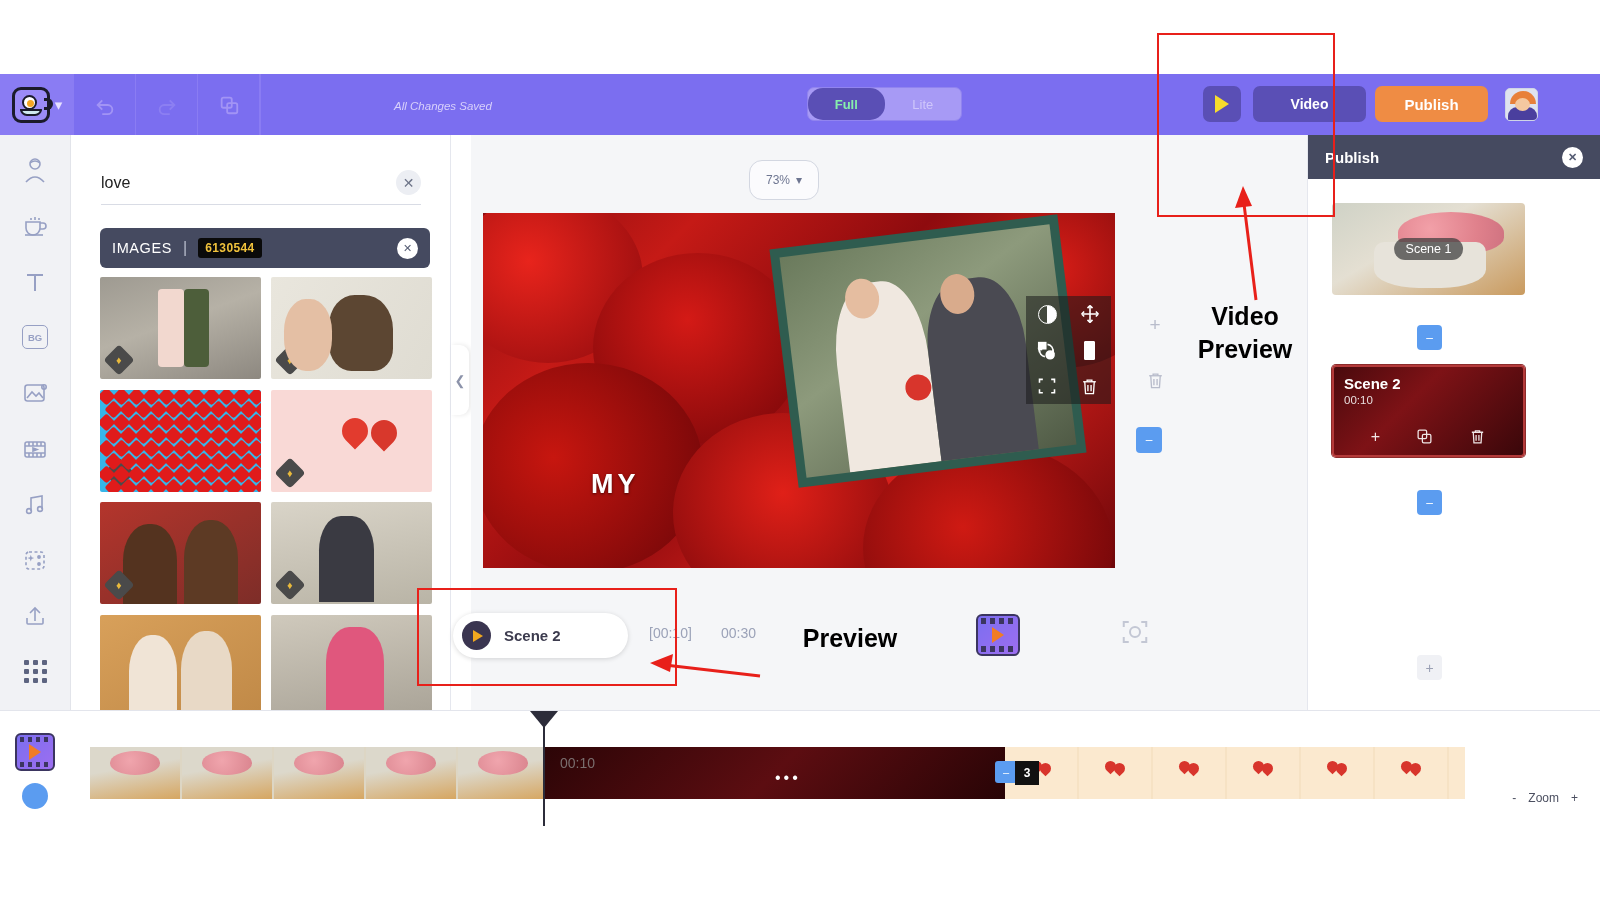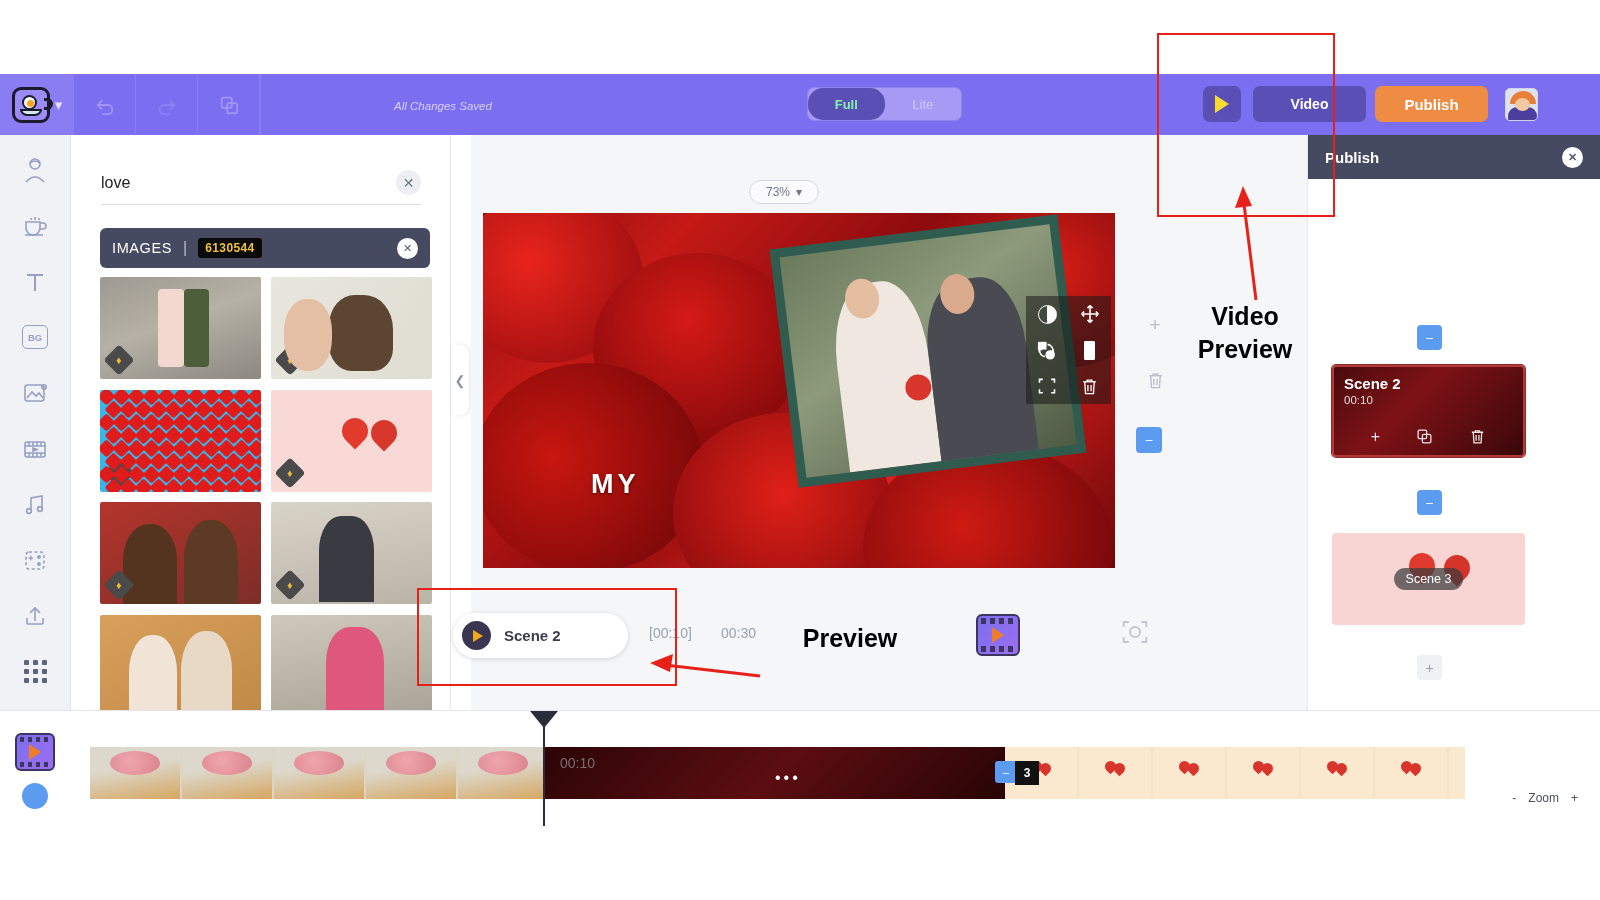--- a/index.html
+++ b/index.html
@@ -178,24 +178,24 @@
     display:flex; align-items:center; justify-content:center;
     color:#8c93aa; font-size:13px;
   }
 
   
   .stage {
     position:absolute; left:471px; top:135px; width:836px; height:575px;
     background:#f5f6f8;
   }
   .zoom-pill {
-    position:absolute; left:278px; top:25px; width:70px; height:24px;
+    position:absolute; left:278px; top:25px; width:70px; height:40px;
     border:1px solid #d3d7e1; border-radius:13px; background:#fbfbfd;
     display:flex; align-items:center; justify-content:center; gap:6px;
-    font-size:12px; color:#6e7691;margin-top:20px;
+    font-size:12px; color:#6e7691;
   }
   .canvas {
     position:absolute; left:12px; top:78px; width:632px; height:355px;
     background:linear-gradient(135deg,#8d0d10 0%,#c51a16 22%,#8e0b0e 46%,#d6201b 68%,#6e070a 100%);
     overflow:hidden;
   }
   .rose { position:absolute; border-radius:50%; }
   .ph-frame {
     position:absolute; left:300px; top:18px; width:290px; height:240px;
     background:#2f5c4f; transform:rotate(-7deg); padding:9px;
@@ -749,20 +749,25 @@
       </div>
     </div>
   </div>
 
   <div class="scenes">
     <div class="scenes-hd">
       <span>Publish</span>
       <span class="sc-x">✕</span>
     </div>
 
+    <div class="sc-item sc1" style="top:68px">
+      <div class="rosebunch"></div>
+        <div class="basket"></div>
+      <div class="sc-badge">Scene 1</div>
+    </div>
     <div class="add-blue" style="top:190px">–</div>
 
     <div class="sc-item sc2 sc-sel" style="top:230px">
       <div class="sc-title">Scene 2</div>
       <div class="sc-dur">00:10</div>
       <div class="sc-acts">
         <span>+</span>
         <span>
           <svg width="17" height="17" viewBox="0 0 24 24" fill="none" stroke="currentColor" stroke-width="1.8">
             <rect x="3" y="3" width="12" height="12" rx="2"></rect>
@@ -774,25 +779,20 @@
             <path d="M4 6 H20"></path>
               <path d="M9 6 V4 H15 V6"></path>
               <path d="M6 6 L7 21 H17 L18 6"></path>
               <path d="M10 10 V18 M14 10 V18"></path>
           </svg>
         </span>
       </div>
     </div>
     <div class="add-blue" style="top:355px">–</div>
 
-    <div class="sc-item sc3" style="top:398px">
-      <div class="l1"></div>
-        <div class="l2"></div>
-      <div class="sc-badge">Scene 3</div>
-    </div>
     <div class="add-grey" style="top:520px">+</div>
   </div>
 
   <div class="timeline">
     <div class="tl-rail">
       <div class="tl-vidico">
           <div class="film-tri"></div>
         </div>
       <div class="tl-circle"></div>
     </div>

